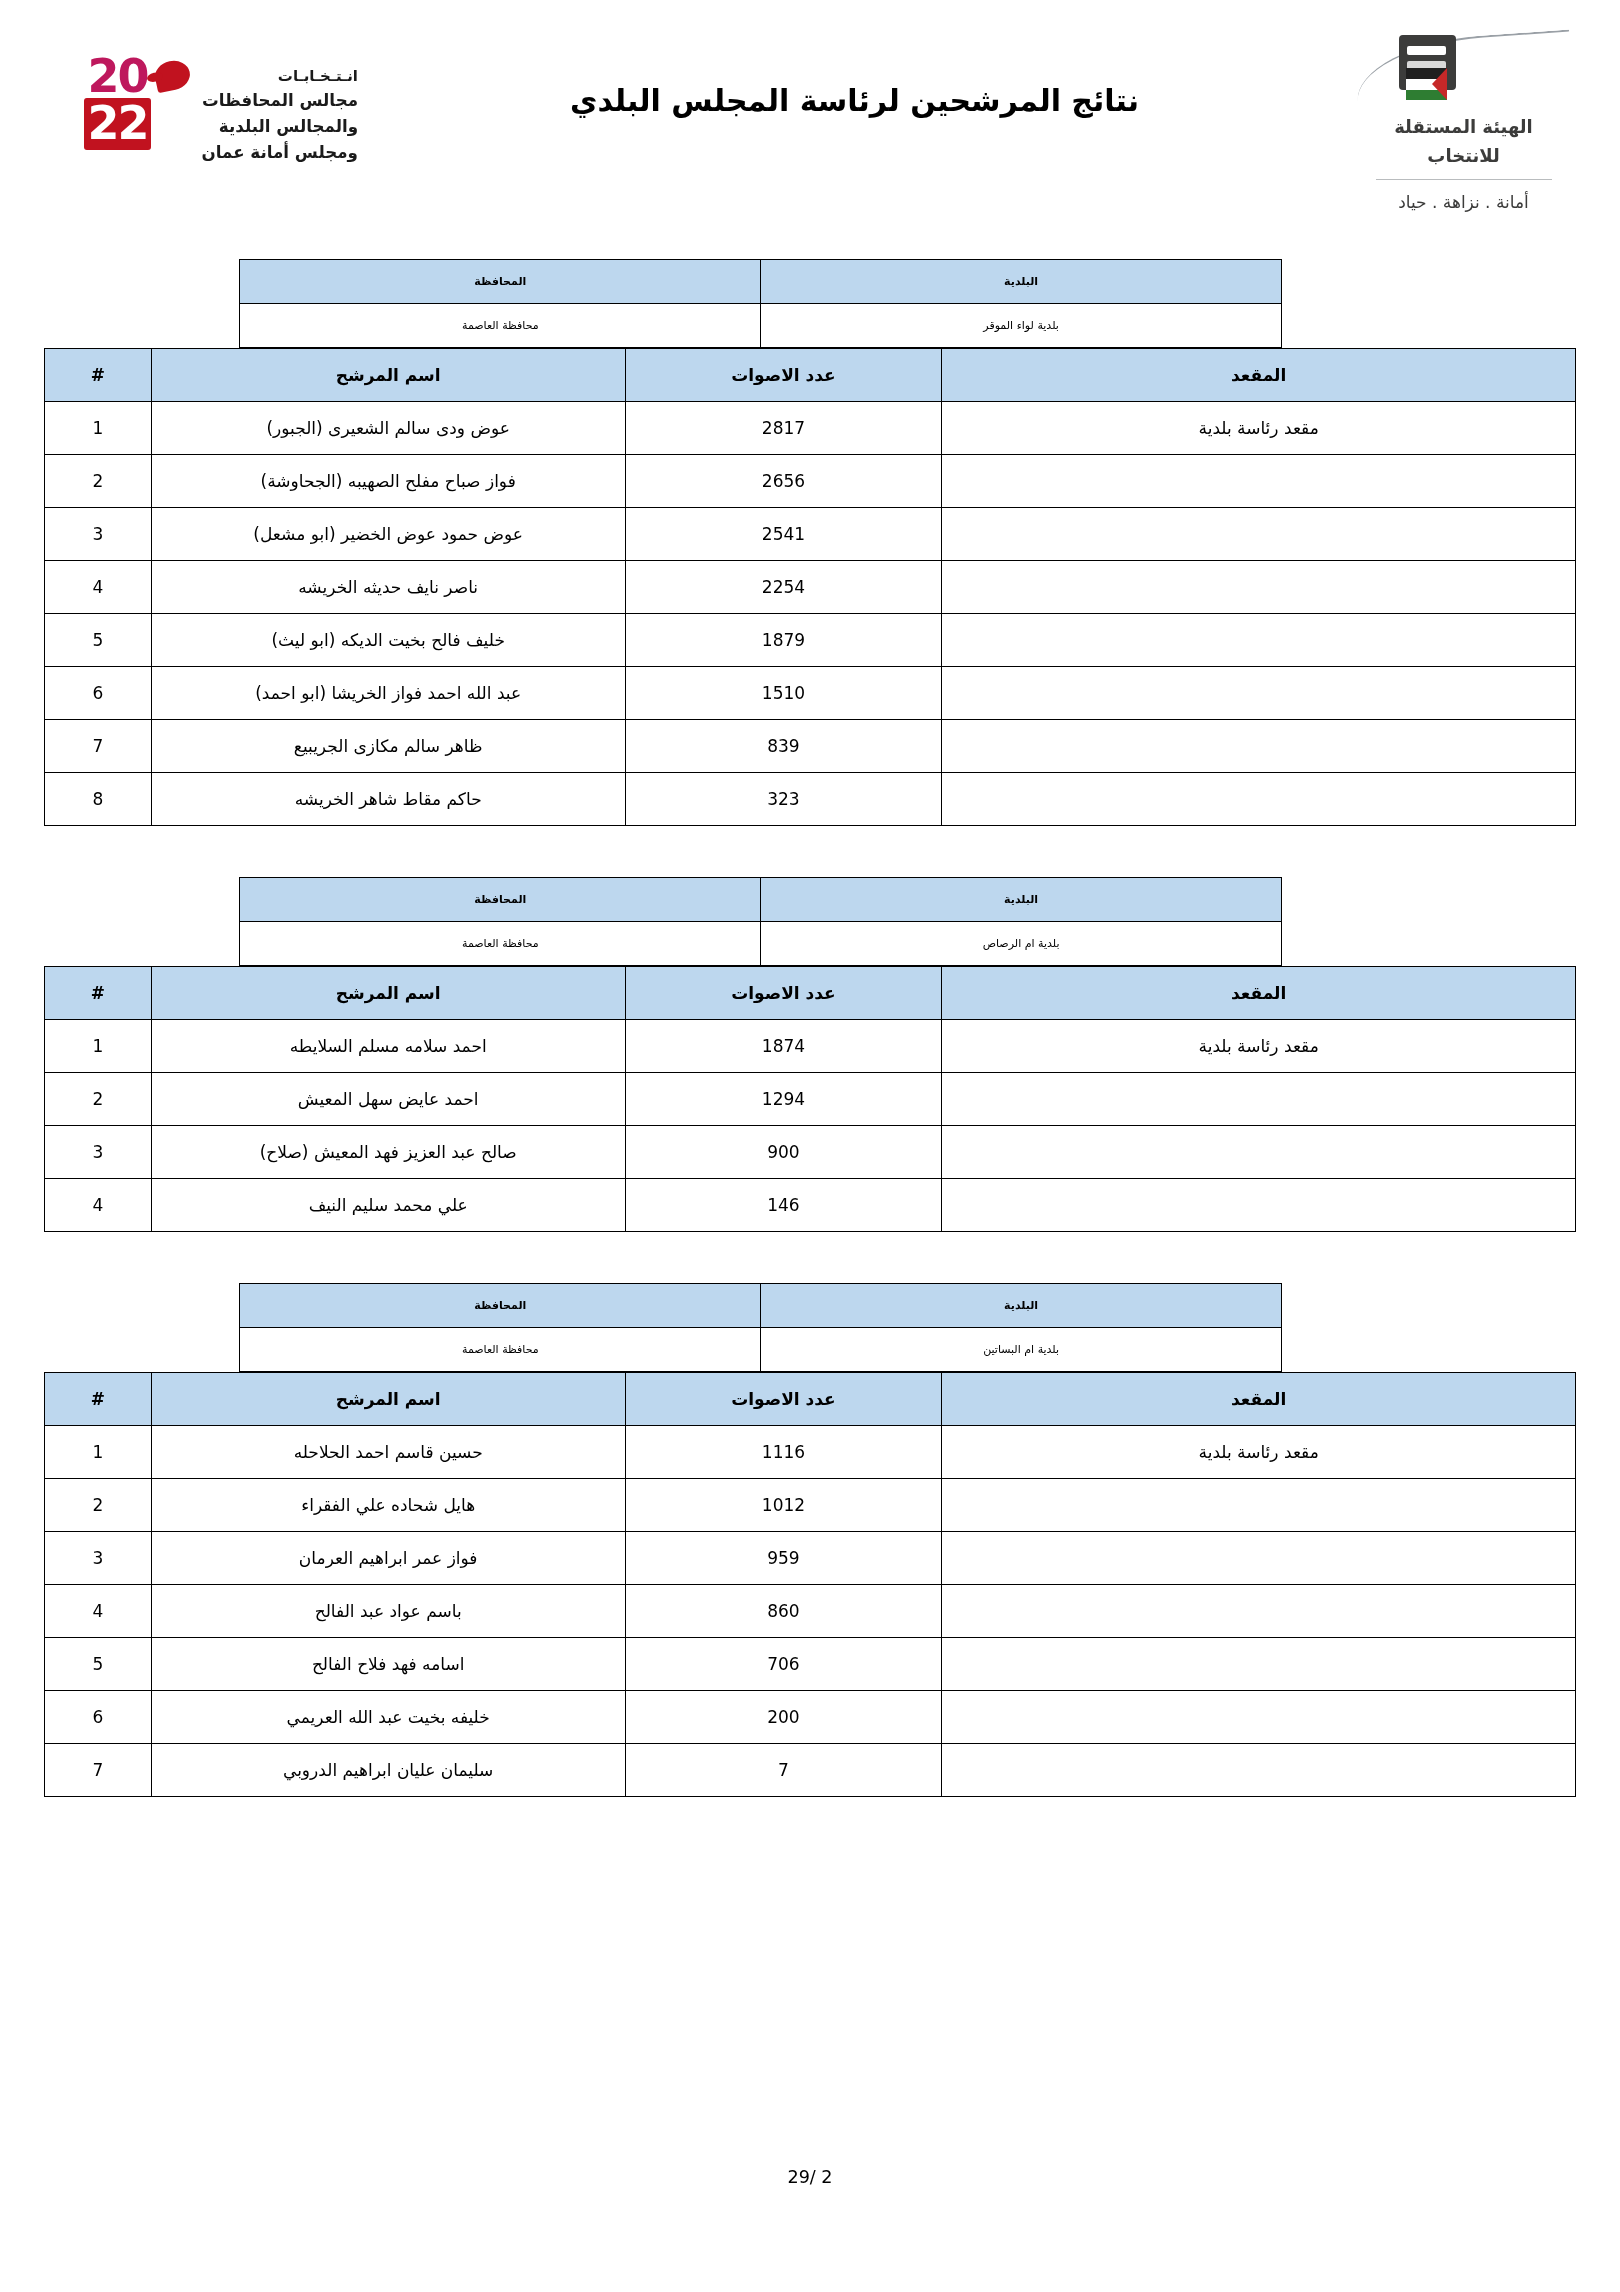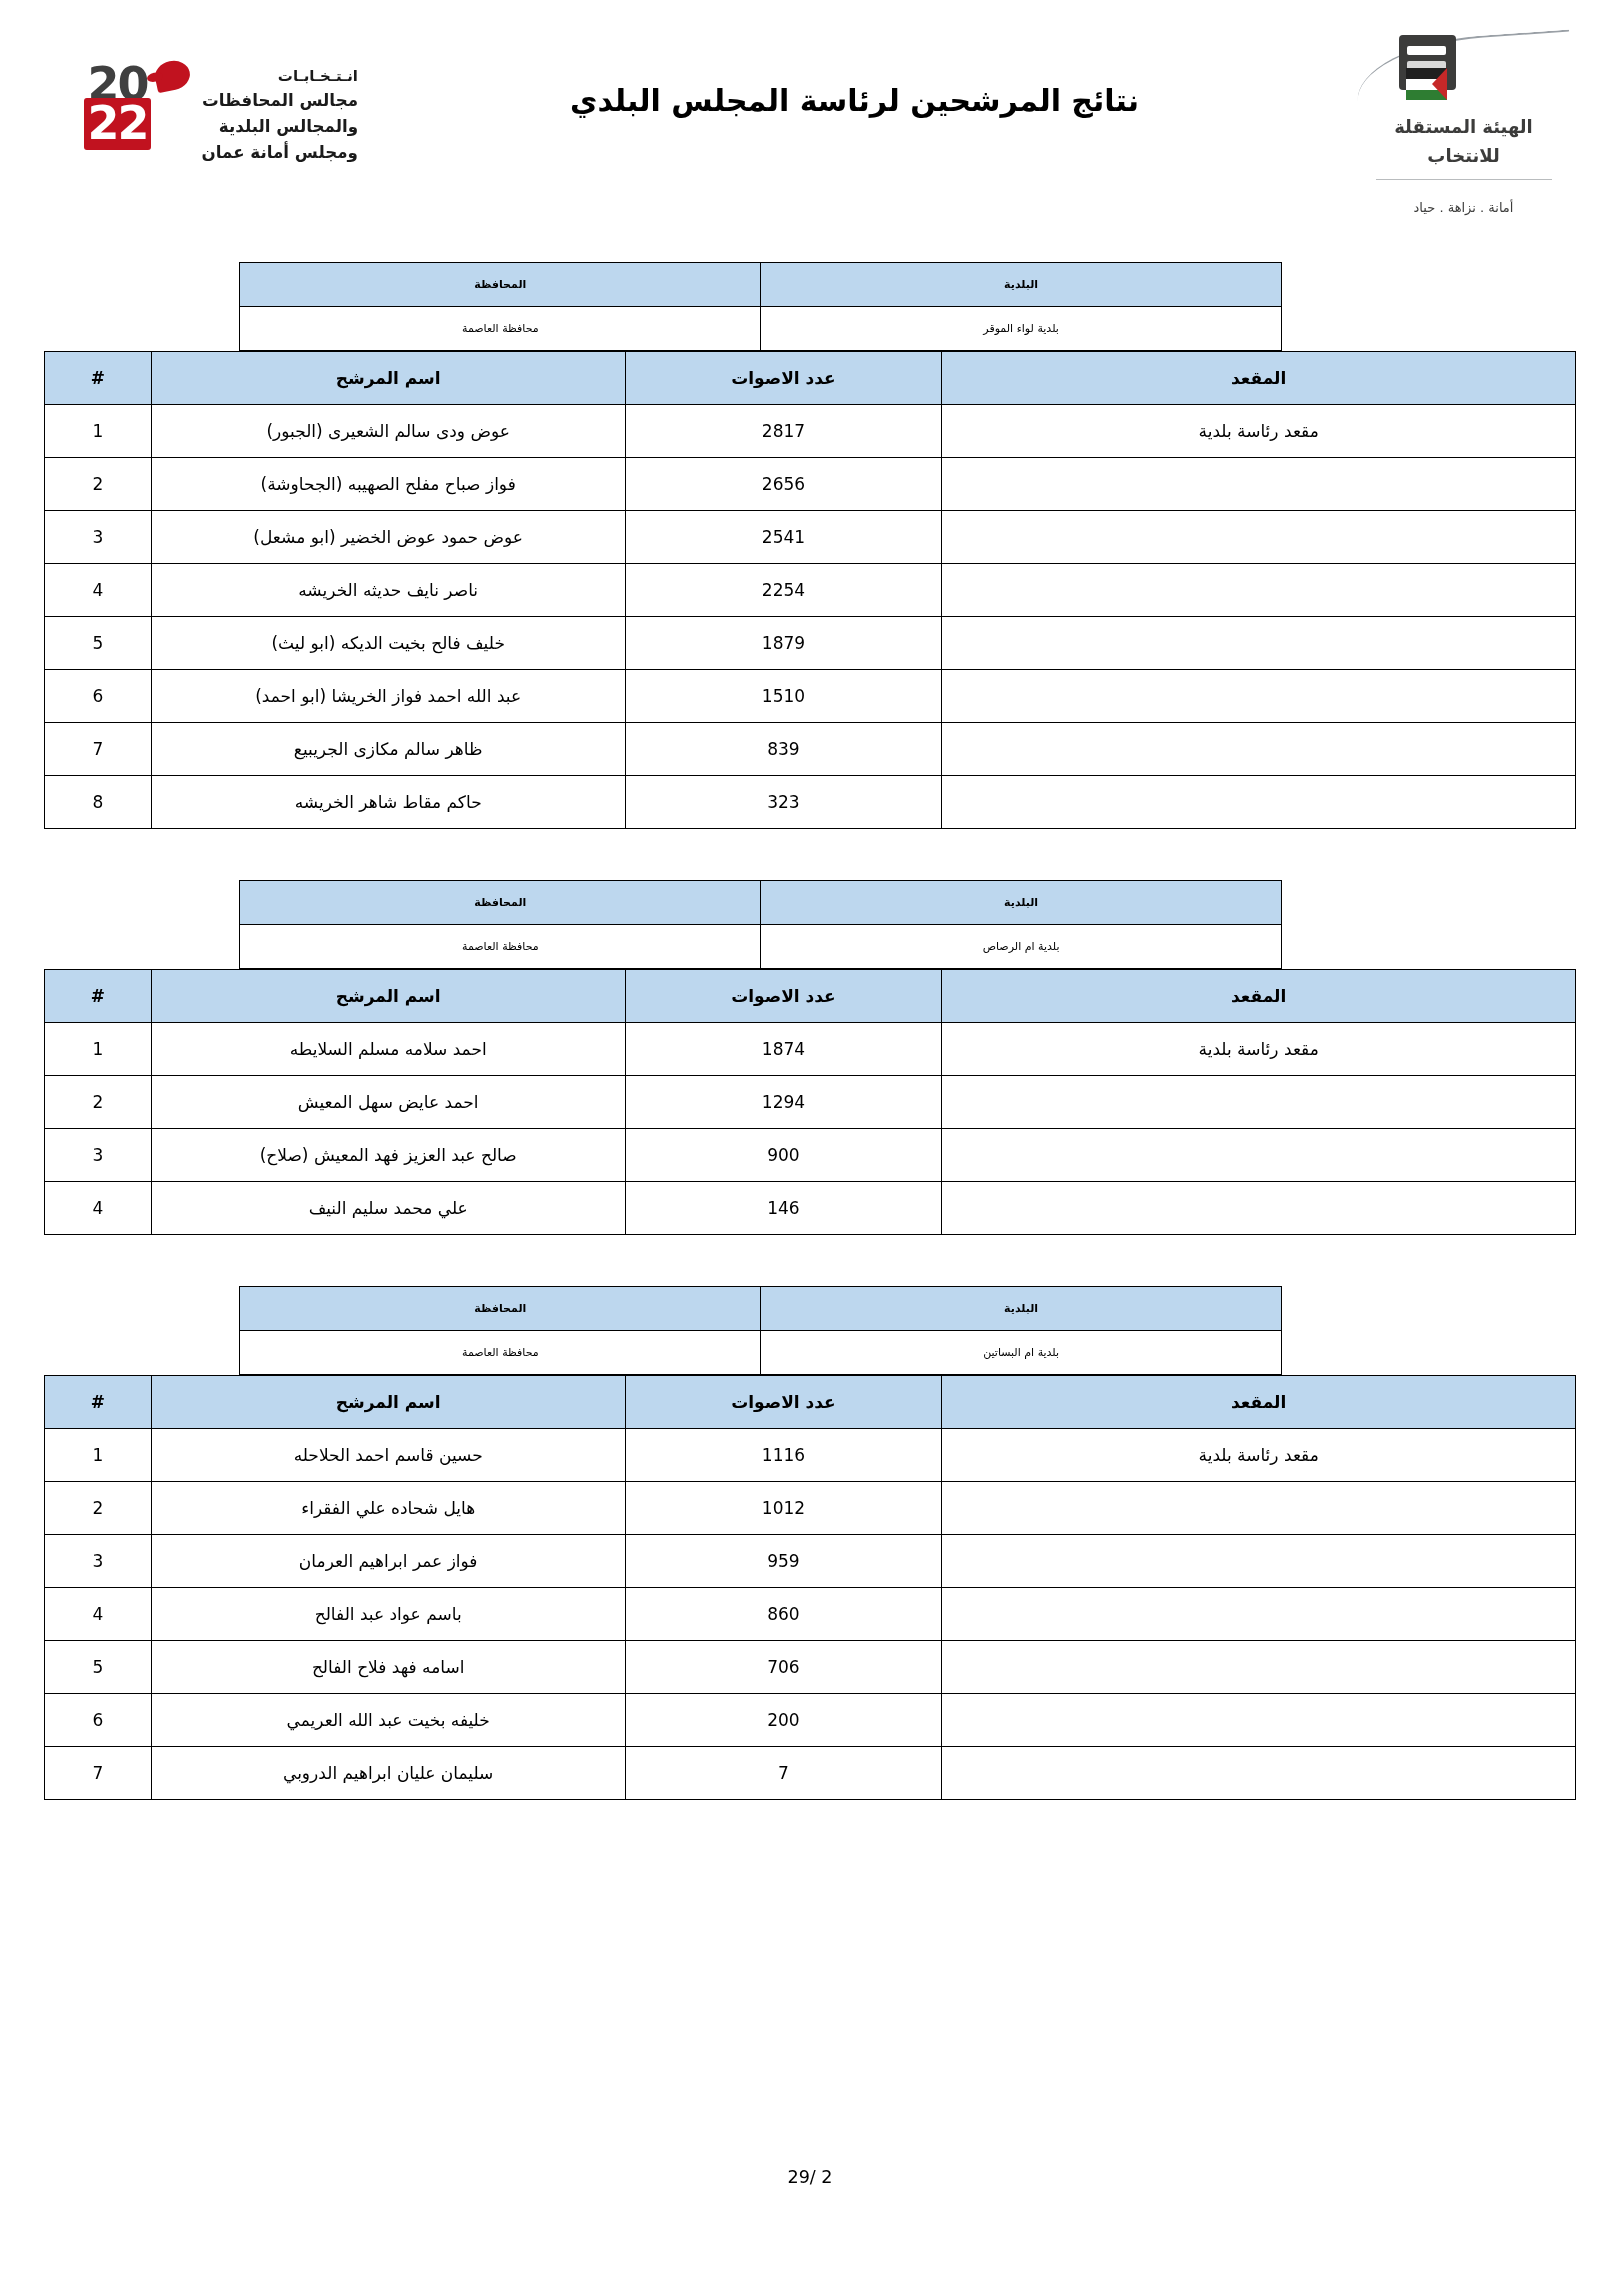--- a/index.html
+++ b/index.html
@@ -106,25 +106,25 @@
   .iec-name {
     font-size: 18px;
     font-weight: bold;
     color: #3c3c3b;
     letter-spacing: 1px;
     line-height: 1.5;
     margin-top: 2px;
   }
   .iec-tag {
     margin-top: 9.8px;
-    font-size: 13px;
+    font-size: 17px;
     color: #3c3c3b;
     letter-spacing: 2px;
     border-top: 1px solid #b9bcbe;
-    padding-top: 20px;
+    padding-top: 12px;
     width: 176px;
     margin-right: auto;
     margin-left: auto;
   }
 
   .header-title {
     flex: 1 1 auto;
     text-align: center;
     font-size: 30px;
     font-weight: bold;
@@ -161,21 +161,21 @@
     height: 110px;
     flex: 0 0 110px;
   }
   .elect-year .yr {
     position: absolute;
     font-weight: bold;
     font-size: 46px;
     line-height: 1;
     letter-spacing: -2px;
   }
-  .elect-year .y20 { top: 16px; left: 5.9px; color: #404040; }
+  .elect-year .y20 { top: 8px; left: 5.9px; color: #be185d; }
   .elect-year .y22 {
     top: 53px; left: 2px; color: #ffffff;
     background: #c1121f;
     padding: 2px 3.9px 3.9px 3.9px;
     border-radius: 2.9px;
   }
   .elect-year .dove {
     position: absolute;
     top: 15.7px;
     right: 2px;

